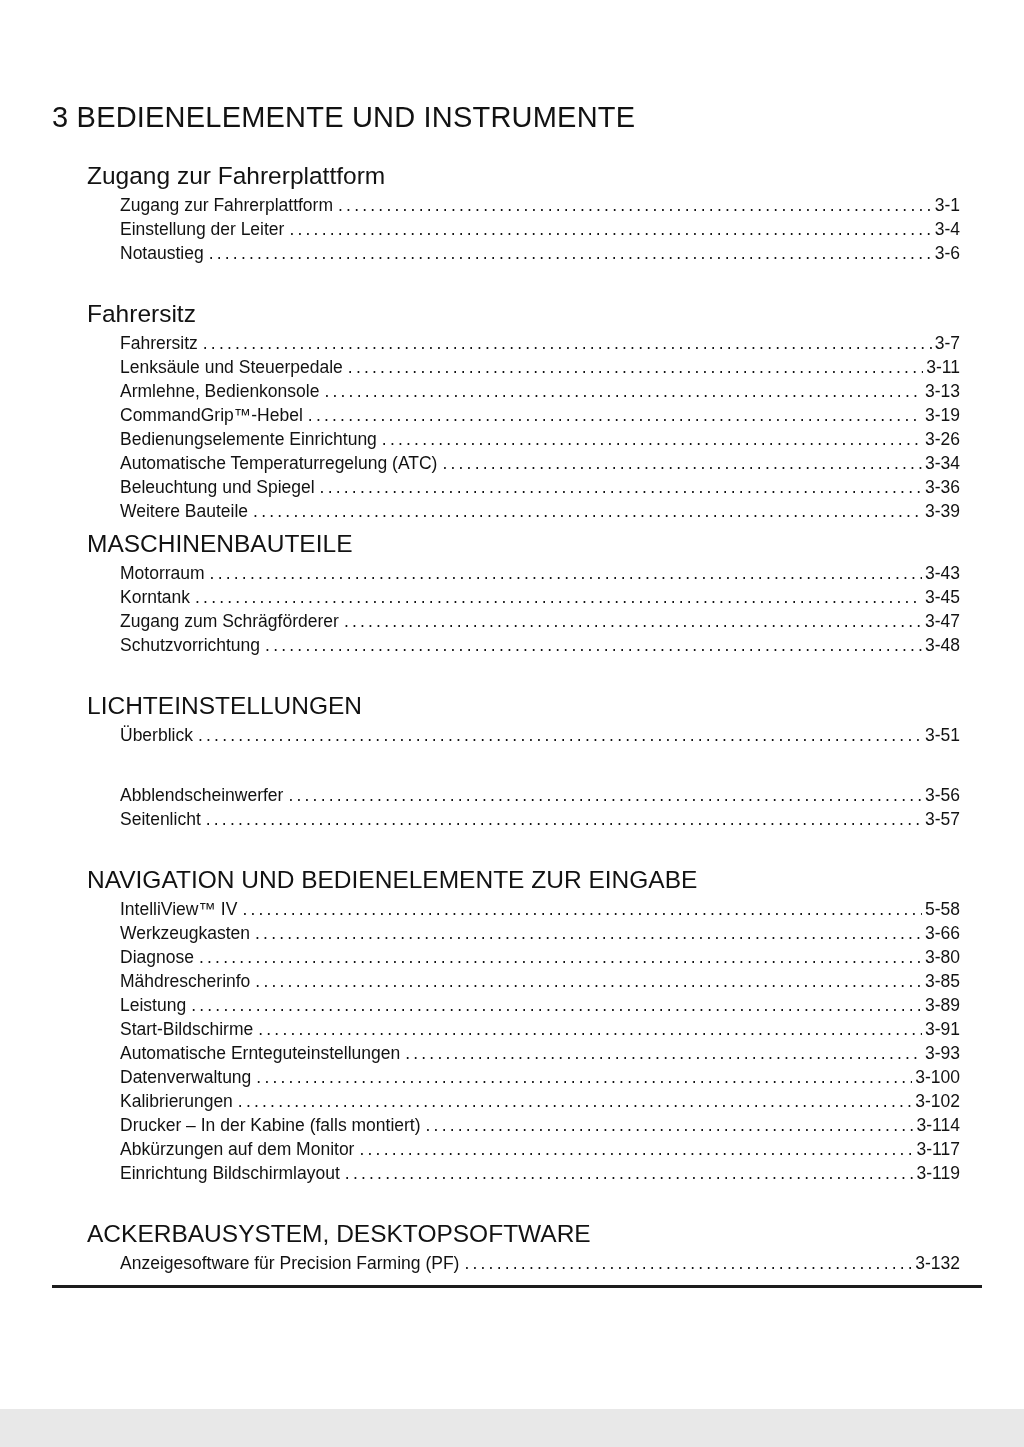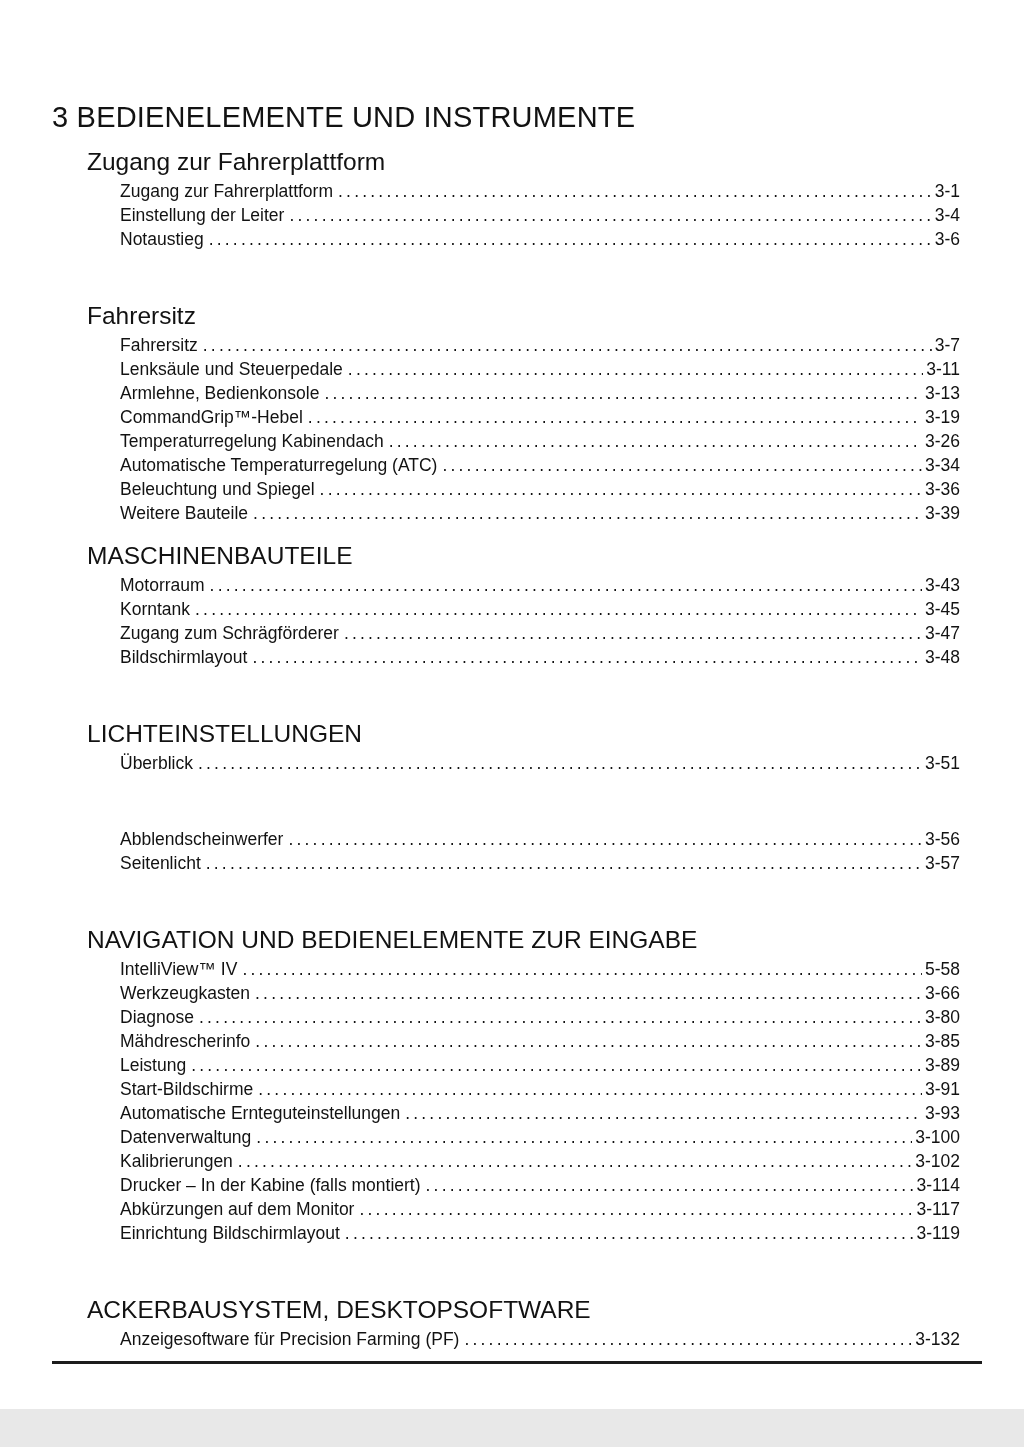--- a/index.html
+++ b/index.html
@@ -19,23 +19,23 @@
   }
 
   .chapter-title {
     font-size: 29px;
     line-height: 30px;
     font-weight: 400;
     letter-spacing: 0.2px;
     white-space: nowrap;
   }
 
-  .toc-section { margin-top: 52px; }
-  .toc-section.first { margin-top: 17px; }
-  .toc-section.tight { margin-top: 18px; }
+  .toc-section { margin-top: 36px; }
+  .toc-section.first { margin-top: 31px; }
+  .toc-section.tight { margin-top: 8px; }
 
   .section-title {
     font-size: 24.5px;
     line-height: 26px;
     font-weight: 400;
     margin-left: 35px;
     white-space: nowrap;
   }
 
   .entries { margin-top: 4px; }
@@ -120,21 +120,21 @@
         <span class="entry-label">Armlehne, Bedienkonsole</span>
         <span class="leader"></span>
         <span class="entry-page">3-13</span>
       </div>
       <div class="toc-row">
         <span class="entry-label">CommandGrip™-Hebel</span>
         <span class="leader"></span>
         <span class="entry-page">3-19</span>
       </div>
       <div class="toc-row">
-        <span class="entry-label">Temperaturregelung Kabinendach</span>
+        <span class="entry-label">Bedienungselemente Einrichtung</span>
         <span class="leader"></span>
         <span class="entry-page">3-26</span>
       </div>
       <div class="toc-row">
         <span class="entry-label">Automatische Temperaturregelung (ATC)</span>
         <span class="leader"></span>
         <span class="entry-page">3-34</span>
       </div>
       <div class="toc-row">
         <span class="entry-label">Beleuchtung und Spiegel</span>
@@ -161,21 +161,21 @@
         <span class="entry-label">Korntank</span>
         <span class="leader"></span>
         <span class="entry-page">3-45</span>
       </div>
       <div class="toc-row">
         <span class="entry-label">Zugang zum Schrägförderer</span>
         <span class="leader"></span>
         <span class="entry-page">3-47</span>
       </div>
       <div class="toc-row">
-        <span class="entry-label">Bildschirmlayout</span>
+        <span class="entry-label">Schutzvorrichtung</span>
         <span class="leader"></span>
         <span class="entry-page">3-48</span>
       </div>
     </div>
   </div>
 
   <div class="toc-section">
     <div class="section-title">LICHTEINSTELLUNGEN</div>
     <div class="entries">
       <div class="toc-row">

